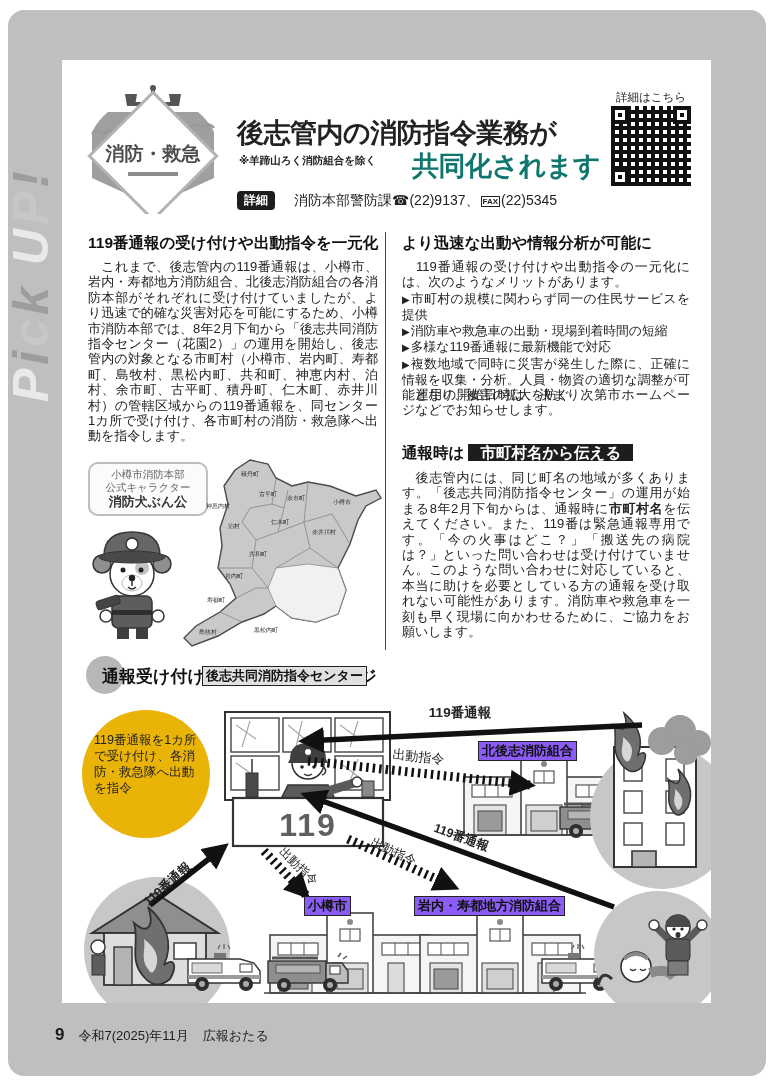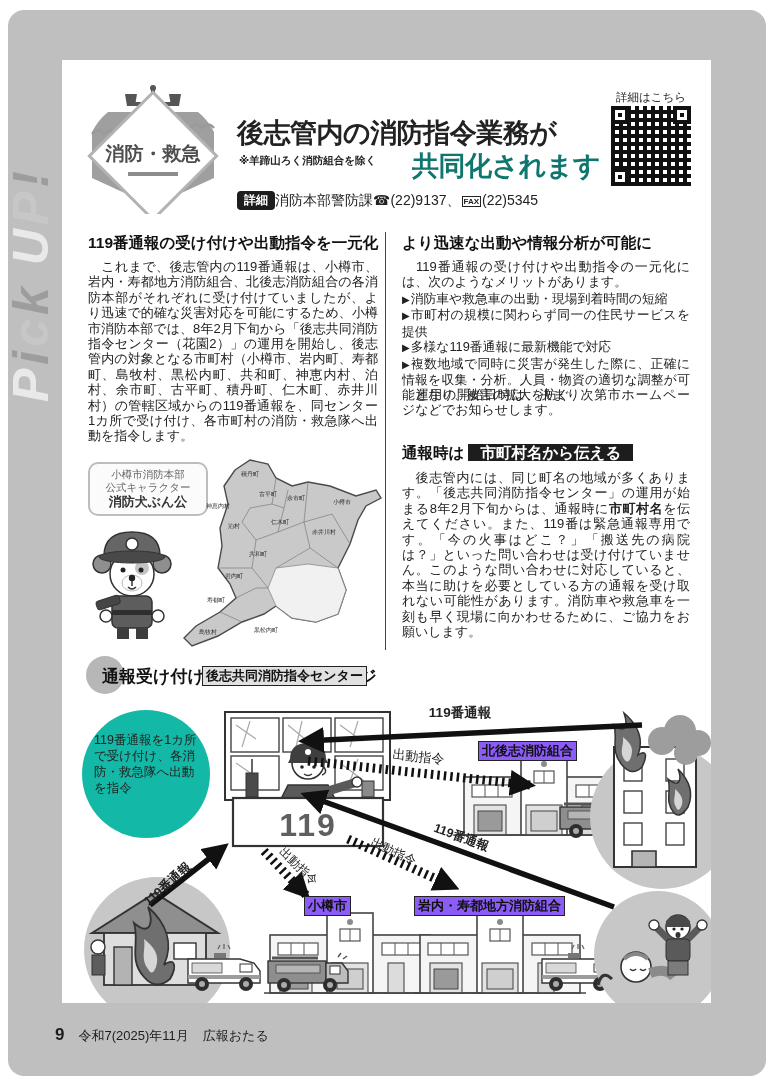--- a/index.html
+++ b/index.html
@@ -9,21 +9,21 @@
   .pickup{position:absolute;left:4px;top:402px;width:346px;transform:rotate(-90deg);transform-origin:0 0;
           font-size:50px;line-height:54px;font-weight:bold;font-style:italic;letter-spacing:4px;white-space:pre;}
   .pickup .l-a{color:#e9e9e9;} .pickup .l-b{color:#9d9d9d;} .pickup .l-c{color:#c7c7c7;}
   .page{position:absolute;left:62px;top:60px;width:649px;height:943px;background:#ffffff;}
   .abs{position:absolute;}
   
   .date-line{font-size:19px;font-weight:bold;color:#222;}
   .title1{font-size:27px;font-weight:bold;color:#222;letter-spacing:-0.5px;}
   .title2{font-size:27px;font-weight:bold;color:#0f766e;letter-spacing:-0.5px;}
   .title-note{font-size:10.5px;font-weight:bold;color:#222;}
-  .contact-row{display:flex;align-items:center;gap:0;font-size:14px;color:#222;justify-content:flex-end;}
+  .contact-row{display:flex;align-items:center;gap:19px;font-size:14px;color:#222;justify-content:flex-end;}
   .pill{background:#1d1d1d;color:#fff;font-size:12px;font-weight:bold;border-radius:4px;padding:1px 7px;}
   .fax-chip{display:inline-block;border:1px solid #222;font-size:8px;font-weight:bold;padding:0 1px;margin:0 1px;vertical-align:1px;}
   .qr-label{font-size:11.5px;color:#222;text-align:center;width:96px;}
   .qr{width:80px;height:80px;background:
       repeating-linear-gradient(0deg,#111 0 4px,transparent 4px 8px),
       repeating-linear-gradient(90deg,#111 0 4px,#fff 4px 8px);position:relative;}
   .finder{position:absolute;width:18px;height:18px;background:#fff;border:4px solid #111;box-sizing:border-box;}
   .finder::after{content:"";position:absolute;left:3px;top:3px;width:4px;height:4px;background:#111;}
   
   .col-divider{width:1px;background:#444;}
@@ -33,21 +33,21 @@
   .bullet .marker{font-size:10px;margin-right:1px;}
   .h2-prefix{font-size:15.5px;font-weight:bold;color:#111;}
   .h2-highlight{font-size:15.5px;font-weight:bold;color:#fff;background:#1d1d1d;padding:0 12px;margin-left:4px;}
   .bold-inline{font-weight:bold;}
   .mascot-box{border:2px solid #bdbdbd;border-radius:10px;background:#fbfbfb;padding:4px 6px;text-align:center;}
   .mascot-box .s{font-size:10.5px;color:#666;line-height:13px;}
   .mascot-box .n{font-size:13px;color:#333;font-weight:bold;line-height:16px;}
   
   .diagram-title-circle{width:38px;height:38px;border-radius:50%;background:#b7b7b7;}
   .diagram-title{font-size:17px;font-weight:bold;color:#111;}
-  .note-circle{width:128px;height:128px;border-radius:50%;background:#14b8a6;box-sizing:border-box;
+  .note-circle{width:128px;height:128px;border-radius:50%;background:#eab308;box-sizing:border-box;
                padding:22px 10px 0 12px;font-size:12.5px;line-height:16px;color:#222;}
   .tag{background:#8b5cf6;border:1.5px solid #222;font-size:13px;font-weight:bold;padding:0 3px;color:#111;white-space:nowrap;}
   .tag.gray{background:#e1e1e1;}
   
   .footer{position:absolute;left:55px;top:1025px;display:flex;align-items:baseline;gap:14px;color:#1c1c1c;}
   .footer .pageno{font-size:17px;font-weight:bold;}
   .footer .txt{font-size:13px;}
 </style>
 </head>
 <body>
@@ -153,22 +153,22 @@
         <text x="54" y="122">岩内町</text>
         <text x="36" y="146">寿都町</text>
         <text x="28" y="178">島牧村</text>
         <text x="86" y="176">黒松内町</text>
       </g>
     </svg>
 
     <div class="abs col-h" style="left:340px;top:173px;width:296px;">より迅速な出動や情報分析が可能に</div>
     <div class="abs col-p" style="left:340px;top:199px;width:288px;">　119番通報の受け付けや出動指令の一元化には、次のようなメリットがあります。</div>
     <div class="abs" style="left:340px;top:231px;width:288px;">
+      <div class="bullet"><span class="marker">▶</span><span>市町村の規模に関わらず同一の住民サービスを提供</span></div>
       <div class="bullet"><span class="marker">▶</span><span>消防車や救急車の出動・現場到着時間の短縮</span></div>
-      <div class="bullet"><span class="marker">▶</span><span>市町村の規模に関わらず同一の住民サービスを提供</span></div>
       <div class="bullet"><span class="marker">▶</span><span>多様な119番通報に最新機能で対応</span></div>
       <div class="bullet"><span class="marker">▶</span><span>複数地域で同時に災害が発生した際に、正確に情報を収集・分析。人員・物資の適切な調整が可能となり、被害の拡大を防ぐ</span></div>
     </div>
     <div class="abs col-p" style="left:340px;top:327px;width:288px;">　運用の開始日時は、決まり次第市ホームページなどでお知らせします。</div>
 
     <div class="abs" style="left:340px;top:383px;">
       <span class="h2-prefix">通報時は</span><span class="h2-highlight">市町村名から伝える</span>
     </div>
     <div class="abs col-p" style="left:340px;top:410px;width:288px;"><span>　後志管内には、同じ町名の地域が多くあります。「後志共同消防指令センター」の運用が始まる8年2月下旬からは、通報時に</span><span class="bold-inline">市町村名</span><span>を伝えてください。また、119番は緊急通報専用です。「今の火事はどこ？」「搬送先の病院は？」といった問い合わせは受け付けていません。このような問い合わせに対応していると、本当に助けを必要としている方の通報を受け取れない可能性があります。消防車や救急車を一刻も早く現場に向かわせるために、ご協力をお願いします。</span></div>
 

